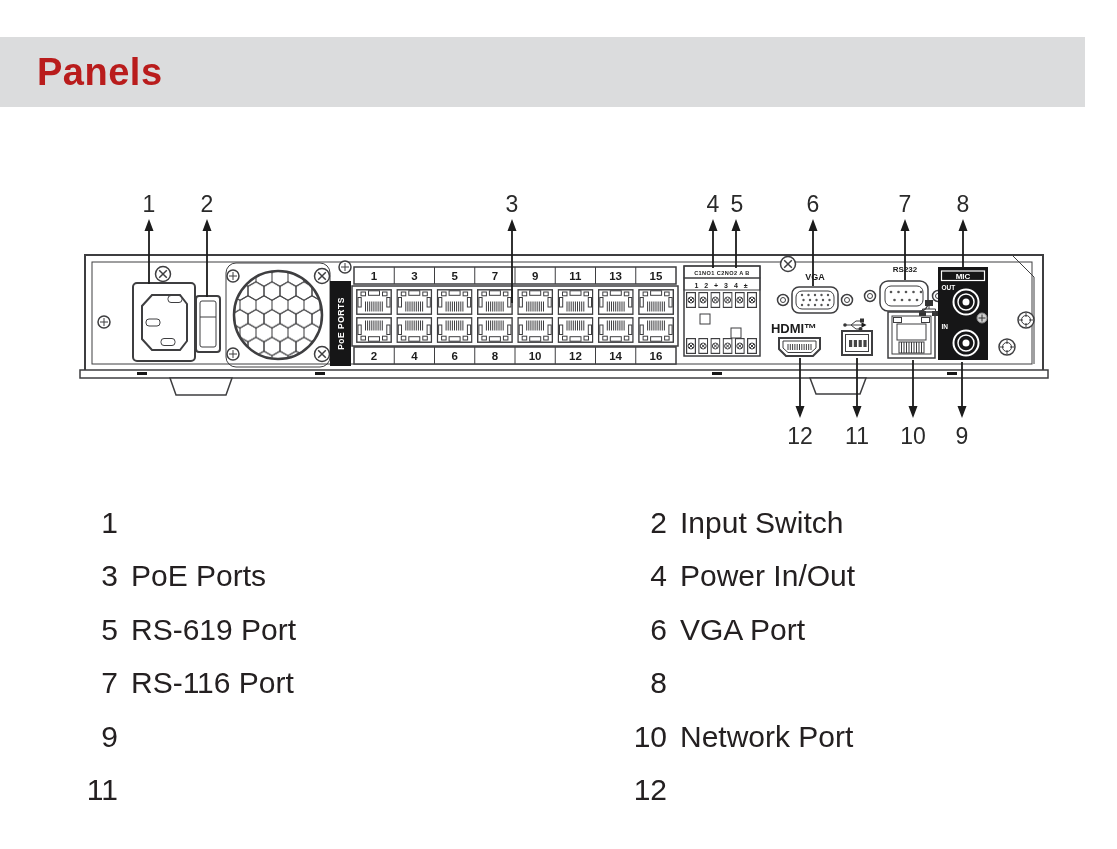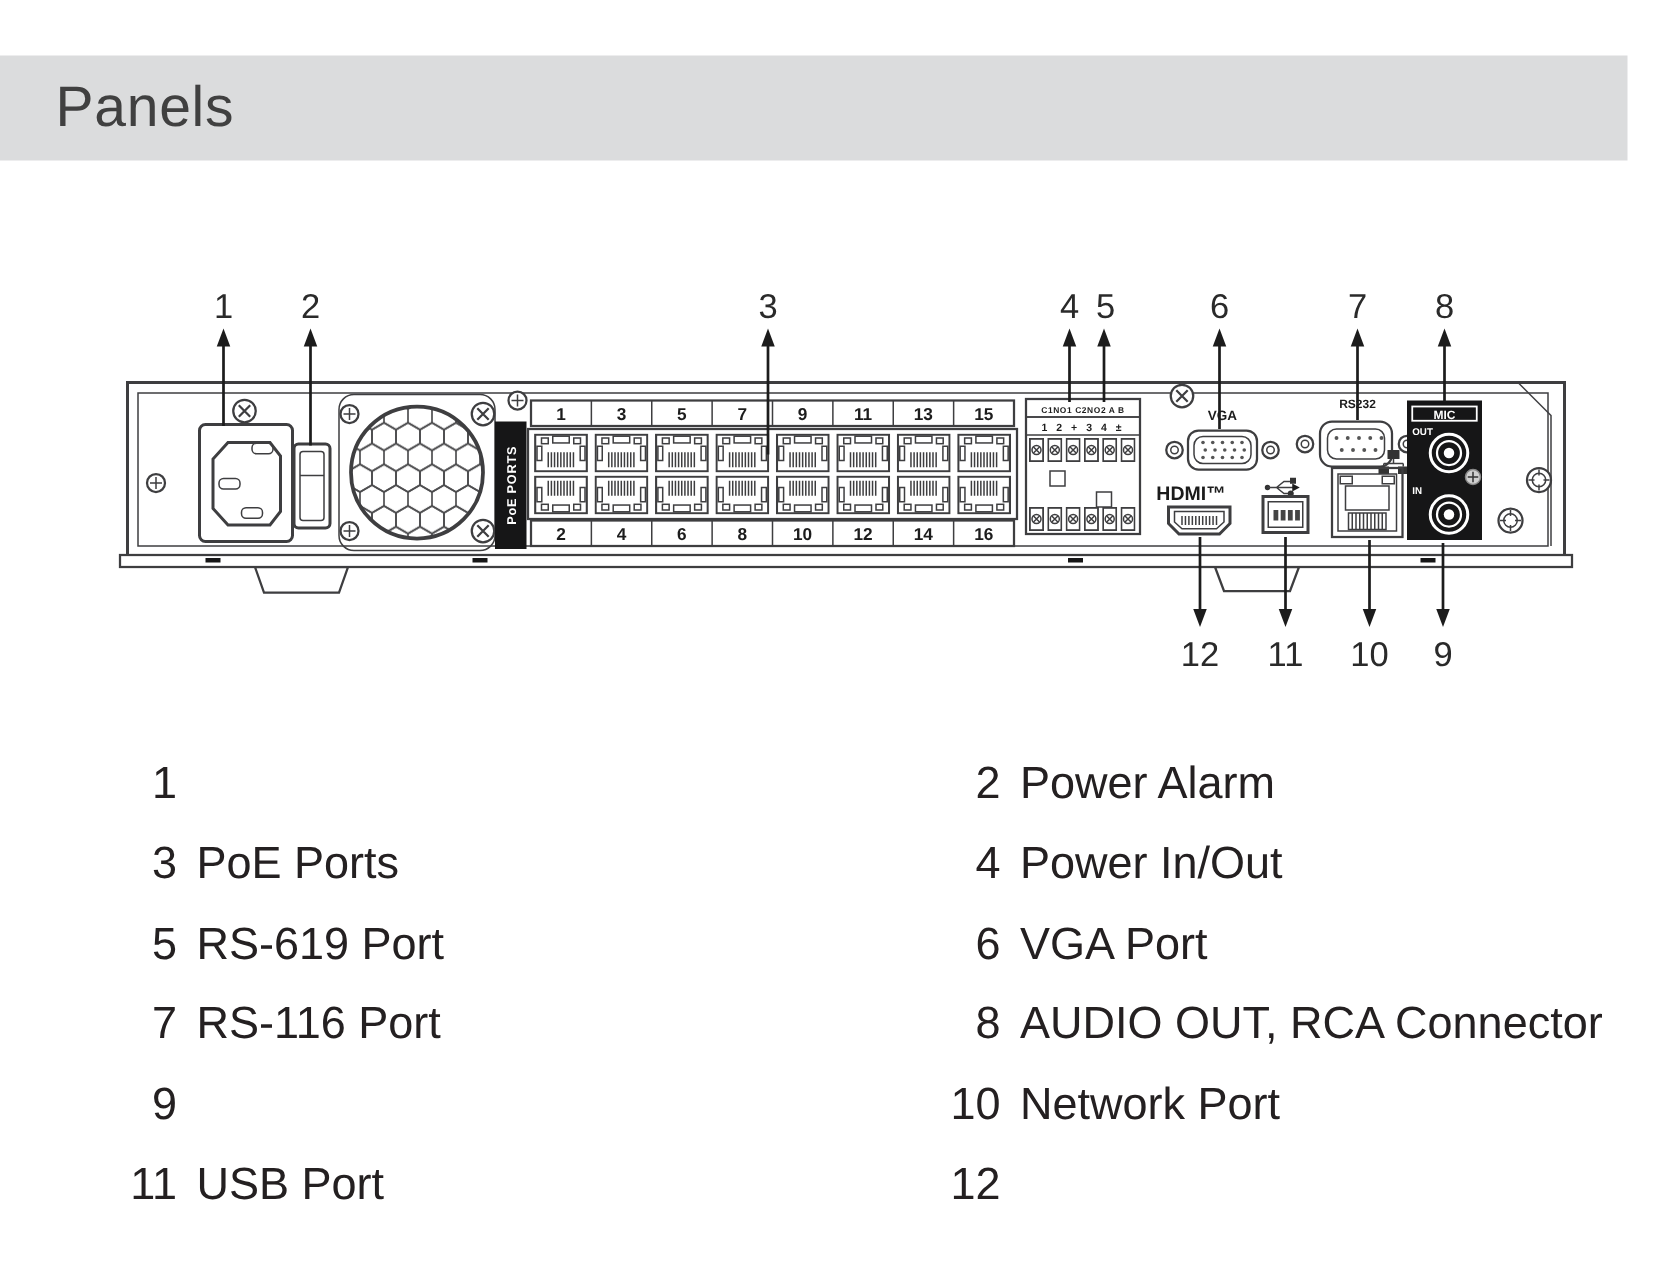--- a/index.html
+++ b/index.html
@@ -1,20 +1,20 @@
 <!DOCTYPE html>
 <html><head>
 <meta charset="utf-8">
 <style>
   html,body{margin:0;padding:0;background:#fff;}
   body{width:1117px;height:849px;position:relative;font-family:"Liberation Sans",sans-serif;}
   .page{position:absolute;inset:0;background:#fff;overflow:hidden;}
   .banner{position:absolute;left:0;top:37px;width:1085px;height:70px;background:#dbdcdd;
           display:flex;align-items:center;box-sizing:border-box;padding-left:37px;}
-  .banner .title{font-size:38px;color:#404040;letter-spacing:.5px;}
+  .banner .title{font-size:38px;color:#b91c1c;letter-spacing:.5px;font-weight:bold;}
   .diagram{position:absolute;left:0;top:120px;width:1117px;height:350px;}
   .legend{position:absolute;left:80px;top:496px;display:grid;grid-template-columns:520px auto;
           grid-auto-rows:53.5px;}
   .legend-item{display:flex;align-items:center;font-size:30px;color:#242021;}
   .lnum{text-align:right;margin-right:13px;flex:0 0 auto;}
   .legend-item:nth-child(odd) .lnum{width:38px;}
   .legend-item:nth-child(even) .lnum{width:67px;}
   svg text{font-family:"Liberation Sans",sans-serif;}
   .o{fill:#fff;stroke:#3e3e40;stroke-width:2;}
   .s1{fill:none;stroke:#3e3e40;stroke-width:1;}
@@ -329,21 +329,21 @@
       <text class="cn" x="962" y="444">9</text>
     </g>
   </svg>
 
   <div class="legend">
     <div class="legend-item">
         <span class="lnum">1</span>
       </div>
     <div class="legend-item">
         <span class="lnum">2</span>
-        <span>Power Alarm</span>
+        <span>Input Switch</span>
       </div>
     <div class="legend-item">
         <span class="lnum">3</span>
         <span>PoE Ports</span>
       </div>
     <div class="legend-item">
         <span class="lnum">4</span>
         <span>Power In/Out</span>
       </div>
     <div class="legend-item">
@@ -353,31 +353,29 @@
     <div class="legend-item">
         <span class="lnum">6</span>
         <span>VGA Port</span>
       </div>
     <div class="legend-item">
         <span class="lnum">7</span>
         <span>RS-116 Port</span>
       </div>
     <div class="legend-item">
         <span class="lnum">8</span>
-        <span>AUDIO OUT, RCA Connector</span>
       </div>
     <div class="legend-item">
         <span class="lnum">9</span>
       </div>
     <div class="legend-item">
         <span class="lnum">10</span>
         <span>Network Port</span>
       </div>
     <div class="legend-item">
         <span class="lnum">11</span>
-        <span>USB Port</span>
       </div>
     <div class="legend-item">
         <span class="lnum">12</span>
       </div>
   </div>
 
 </div>
 
 </body></html>

